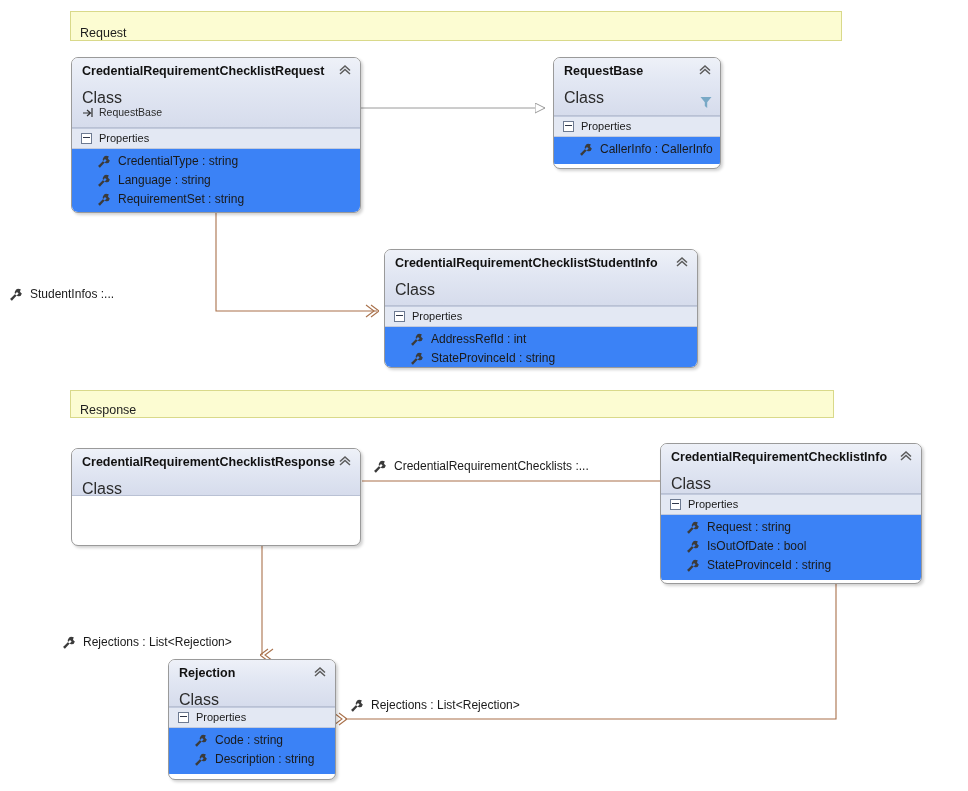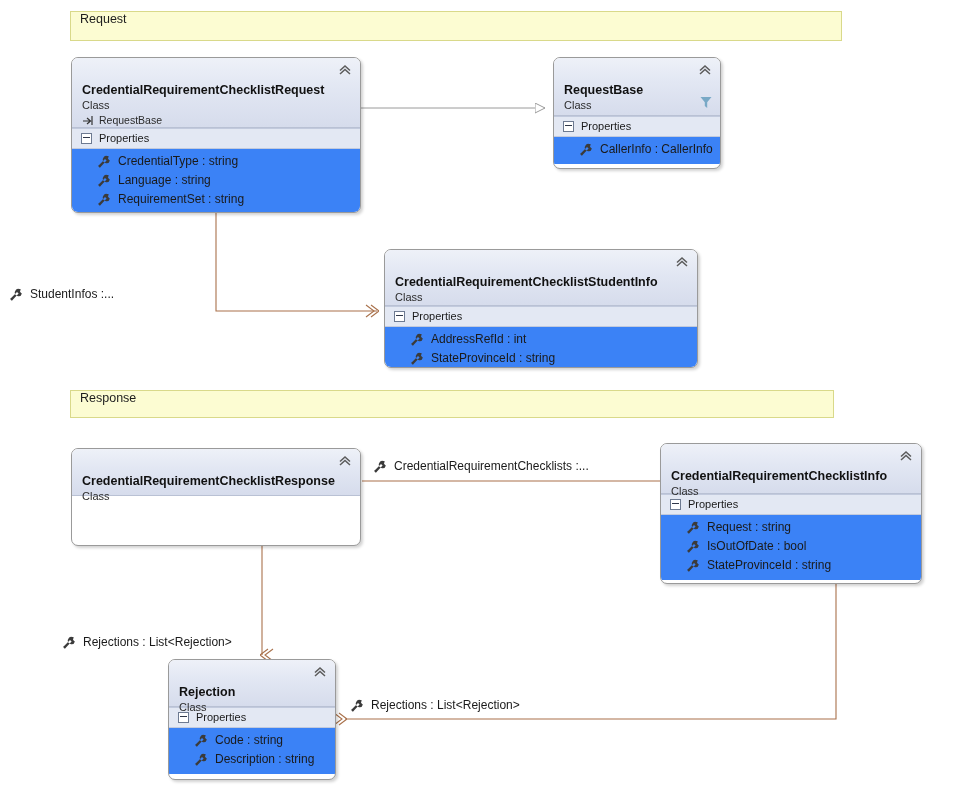--- a/index.html
+++ b/index.html
@@ -22,21 +22,21 @@
     inset: 0;
   }
 
   
   .band {
     position: absolute;
     background: #fcfcd2;
     border: 1px solid #d9d98a;
     box-sizing: border-box;
     display: flex;
-    align-items: flex-start;
+    align-items: flex-end;
     padding-left: 9px;
     font-size: 12.5px;
     color: #1d1d1d;
   }
 
   
   .clazz {
     position: absolute;
     box-sizing: border-box;
     border: 1px solid #9a9a9a;
@@ -51,27 +51,26 @@
     border-bottom: 1px solid #b9c1d4;
     padding: 6px 10px 7px 10px;
     box-sizing: border-box;
   }
   .clazz-name {
     font-size: 12.5px;
     font-weight: bold;
     color: #111111;
     line-height: 15px;
     white-space: nowrap;
-    margin-top: 19px;
   }
   .clazz-stereotype {
-    font-size: 11px;
+    font-size: 16px;
     color: #2b2b2b;
     line-height: 13px;
-    margin-top: 1px;
+    margin-top: 12px;
   }
   .clazz-base {
     font-size: 10.5px;
     color: #2b2b2b;
     line-height: 14px;
     margin-top: 1px;
     display: flex;
     align-items: center;
     gap: 4px;
   }

